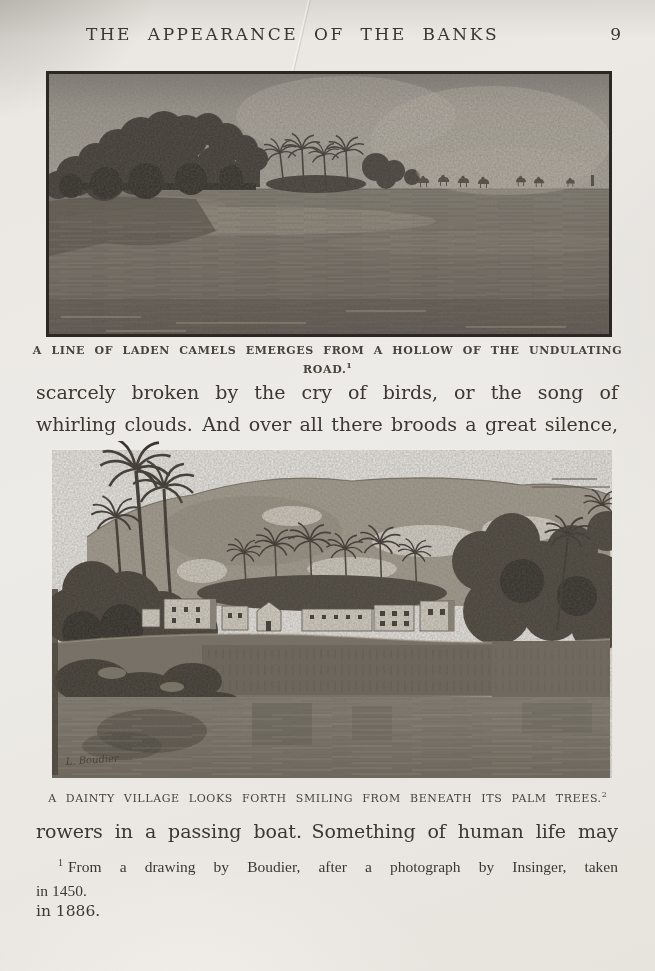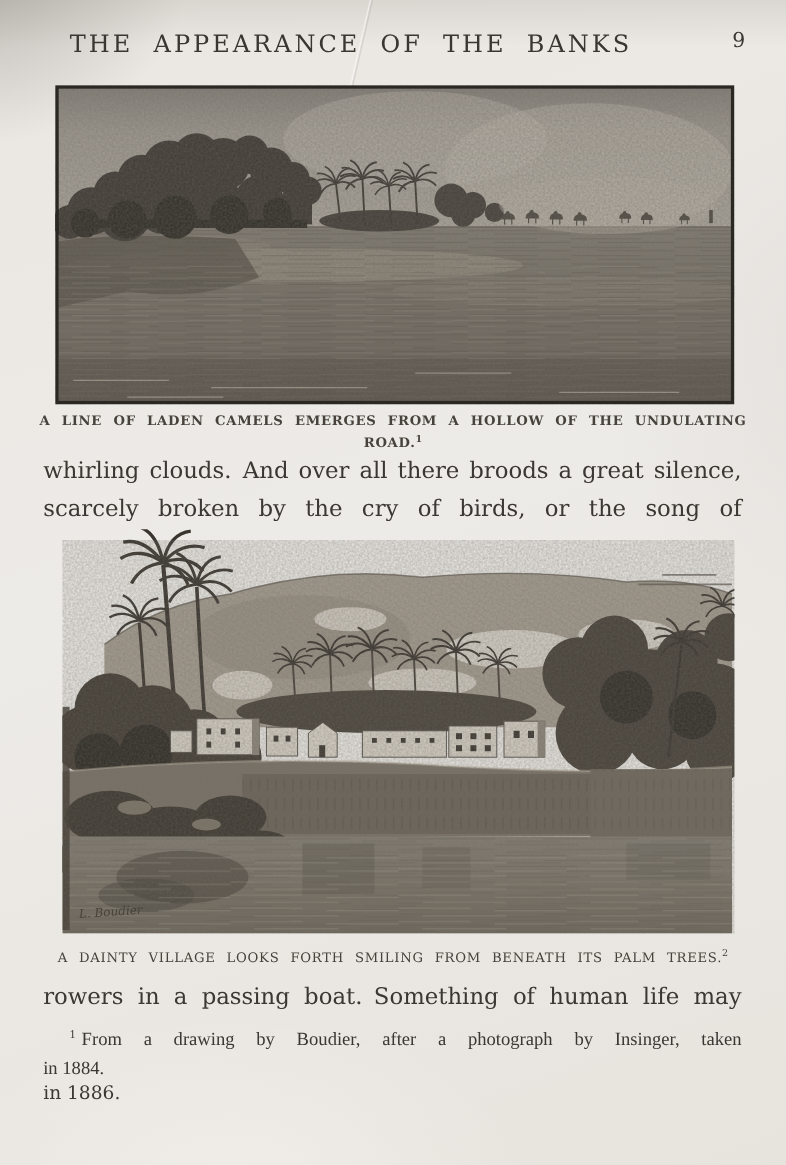--- a/index.html
+++ b/index.html
@@ -15,21 +15,21 @@
   }
   .crease{
     position:absolute;left:292px;top:-8px;width:4px;height:150px;
     transform:rotate(13deg);
     background:linear-gradient(90deg, rgba(0,0,0,0) 0%, rgba(255,255,255,0.55) 35%, rgba(140,135,127,0.25) 70%, rgba(0,0,0,0) 100%);
     pointer-events:none;
   }
   .running-head{position:absolute;left:0;top:24px;width:655px;height:24px;}
   .head-title{
     position:absolute;left:0;right:70px;text-align:center;
-    font-size:20px;letter-spacing:2.5px;word-spacing:8px;color:#3a3631;font-weight:500;
+    font-size:17px;letter-spacing:2.5px;word-spacing:8px;color:#3a3631;font-weight:500;
   }
   .page-number{position:absolute;right:34px;top:0;font-size:17px;color:#3a3631;}
   .fig{position:absolute;margin:0;padding:0;line-height:0;}
   .fig1{left:46px;top:71px;width:566px;height:266px;}
   .fig2{left:52px;top:441px;width:560px;height:337px;}
   .caption{
     position:absolute;left:20px;right:20px;text-align:center;
     font-size:11px;letter-spacing:0.6px;word-spacing:5px;color:#47433c;line-height:14px;
   }
   .cap1{top:344px;font-weight:bold;}
@@ -180,22 +180,22 @@
       <rect x="3" y="3" width="560" height="260" filter="url(#grain1f)"></rect>
       <rect x="1.5" y="1.5" width="563" height="263" fill="none" stroke="#2b2824" stroke-width="3"></rect>
     </svg>
   </figure>
 
   <div class="caption cap1">
     <span>A LINE OF LADEN CAMELS EMERGES FROM A HOLLOW OF THE UNDULATING ROAD.</span><sup>1</sup>
   </div>
 
   <div class="body-text para1">
+    <div class="body-line">scarcely broken by the cry of birds, or the song of</div>
     <div class="body-line">whirling clouds. And over all there broods a great silence,</div>
-    <div class="body-line">scarcely broken by the cry of birds, or the song of</div>
   </div>
 
   <figure class="fig fig2">
     <svg width="560" height="337" viewBox="0 0 560 337">
       <defs>
         <linearGradient id="water2" x1="0" y1="0" x2="0" y2="1">
           <stop offset="0" stop-color="#847e74"></stop>
           <stop offset="0.5" stop-color="#7a7368"></stop>
           <stop offset="1" stop-color="#6e675c"></stop>
         </linearGradient>
@@ -375,19 +375,19 @@
   <div class="caption cap2">
     <span>A DAINTY VILLAGE LOOKS FORTH SMILING FROM BENEATH ITS PALM TREES.</span><sup>2</sup>
   </div>
 
   <div class="body-text para2">
     <div class="body-line">rowers in a passing boat. Something of human life may</div>
   </div>
 
   <div class="footnote fn1">
     <div class="fn-line1"><sup>1</sup><span>From a drawing by Boudier, after a photograph by Insinger, taken</span></div>
-    <div class="fn-line2">in 1884.</div>
+    <div class="fn-line2">in 1450.</div>
   </div>
 
   <div class="footnote fn2">
     <div class="fn-line2">in 1886.</div>
   </div>
 </div>
 
 </body></html>

